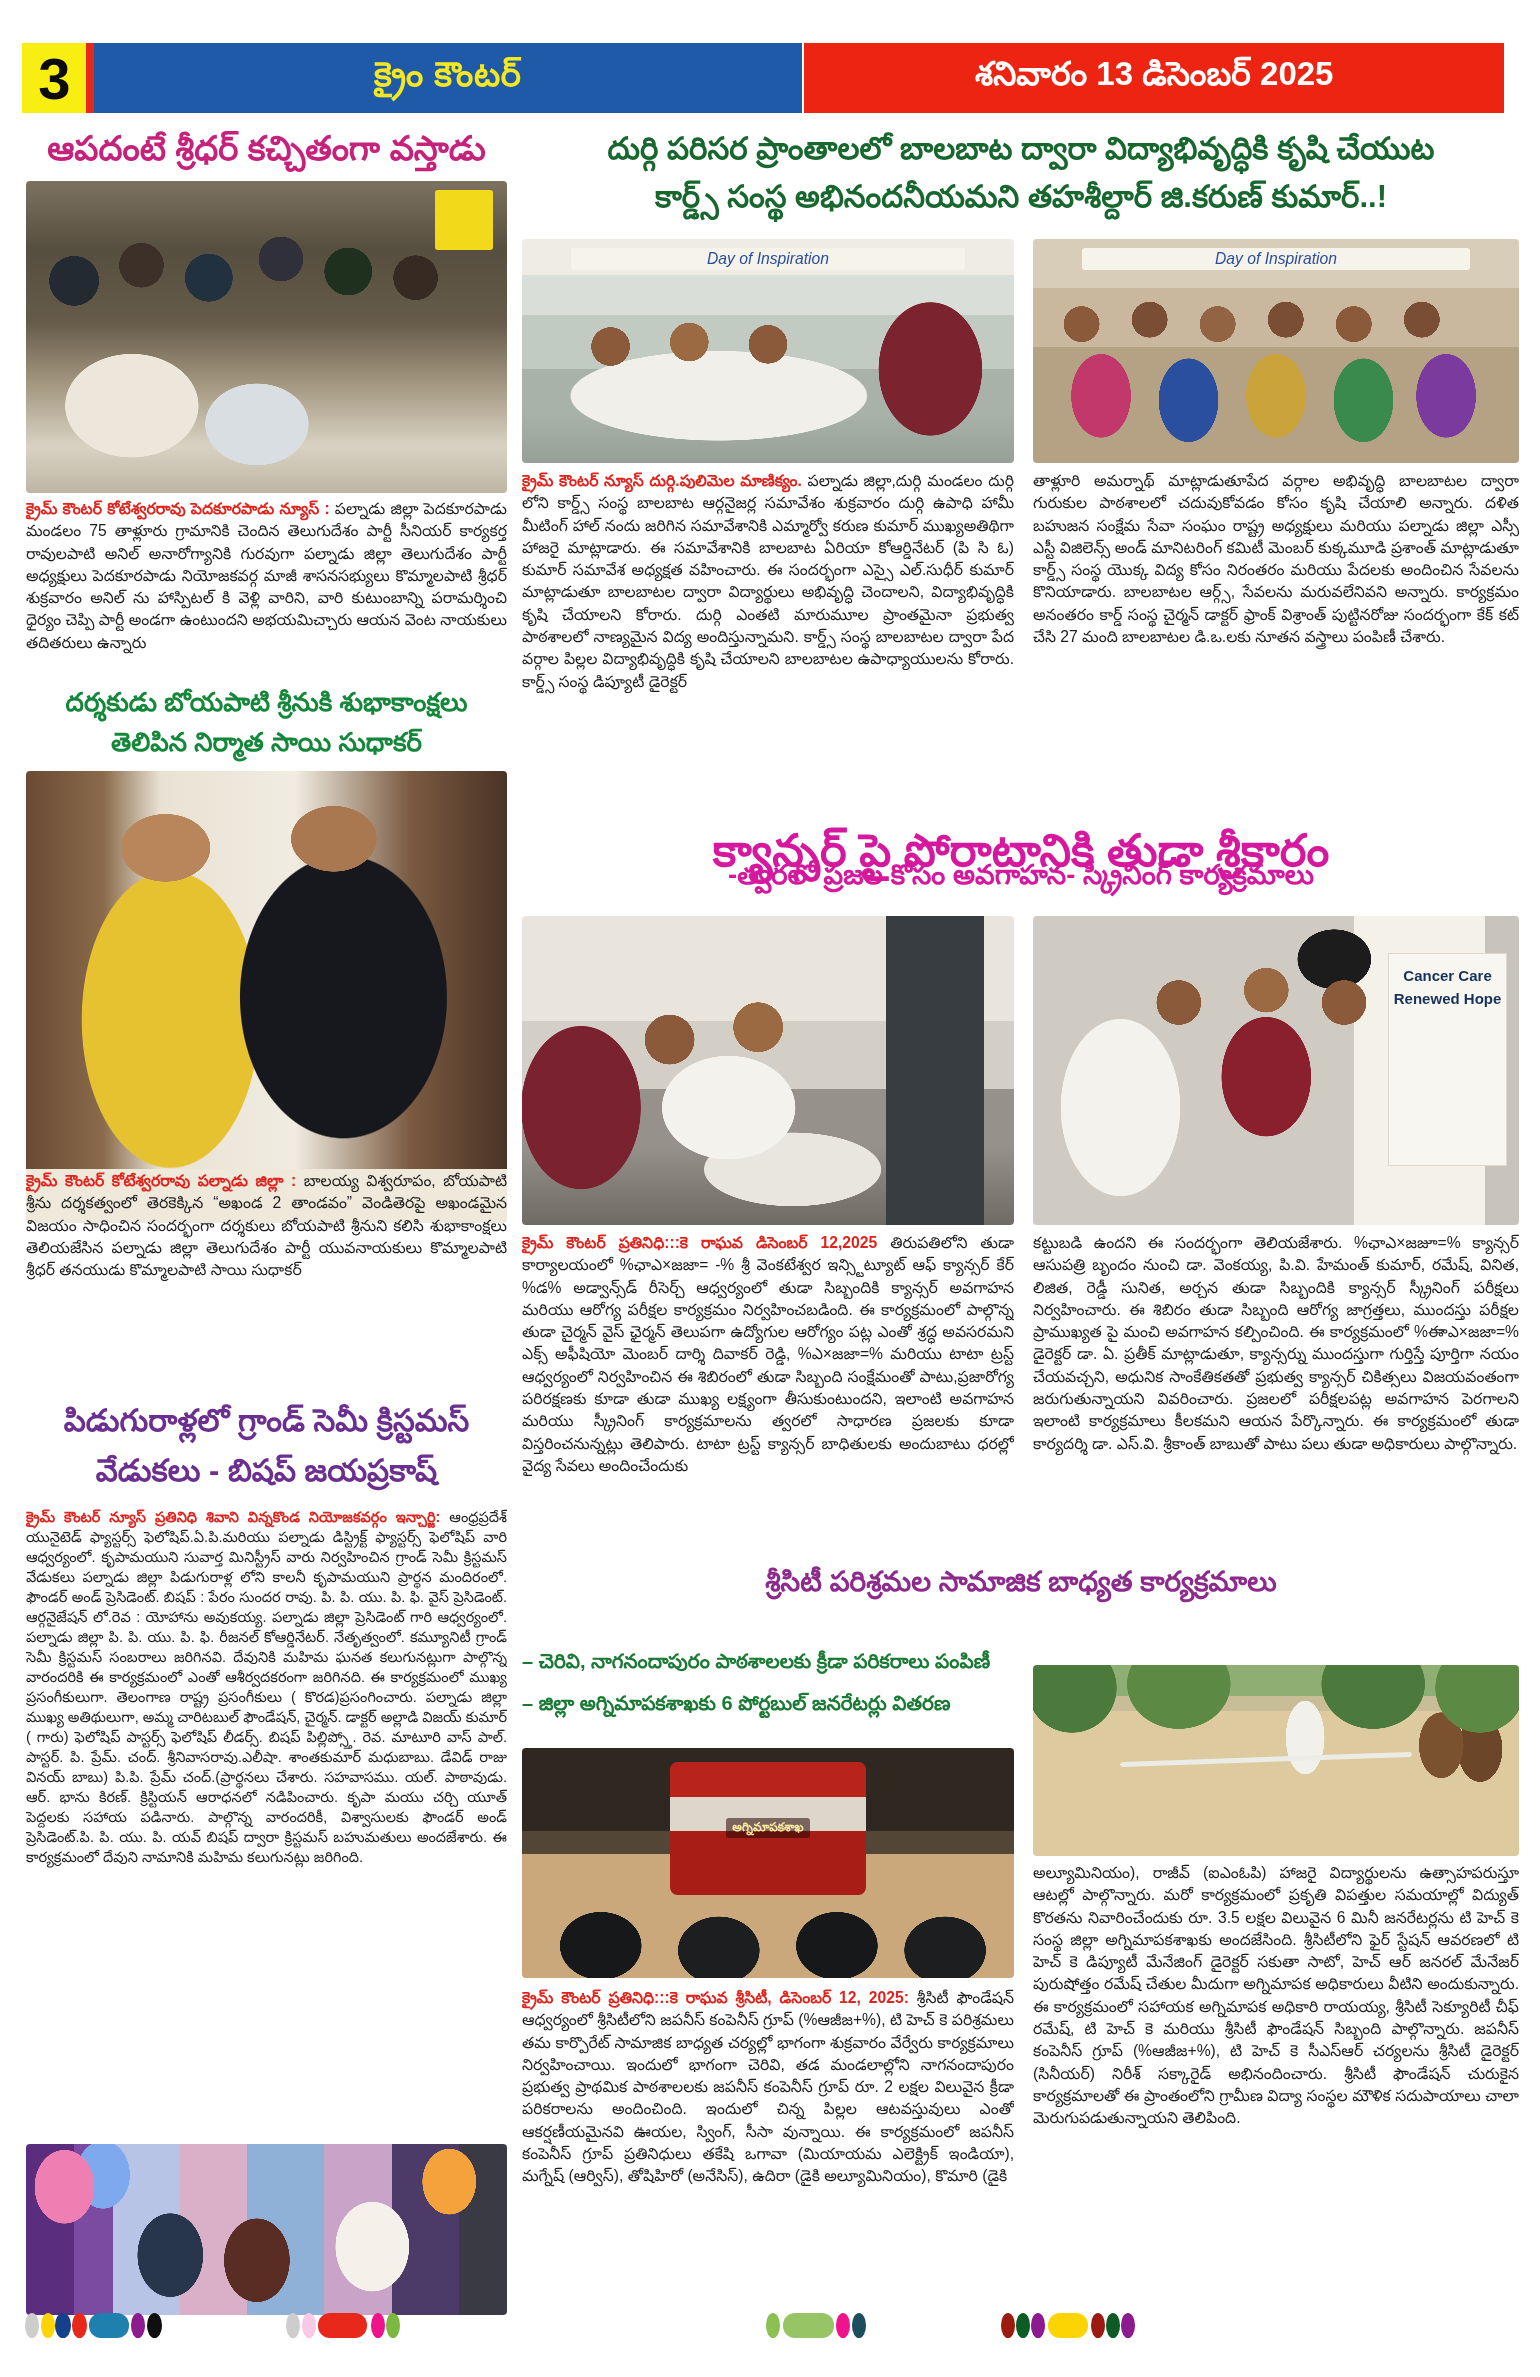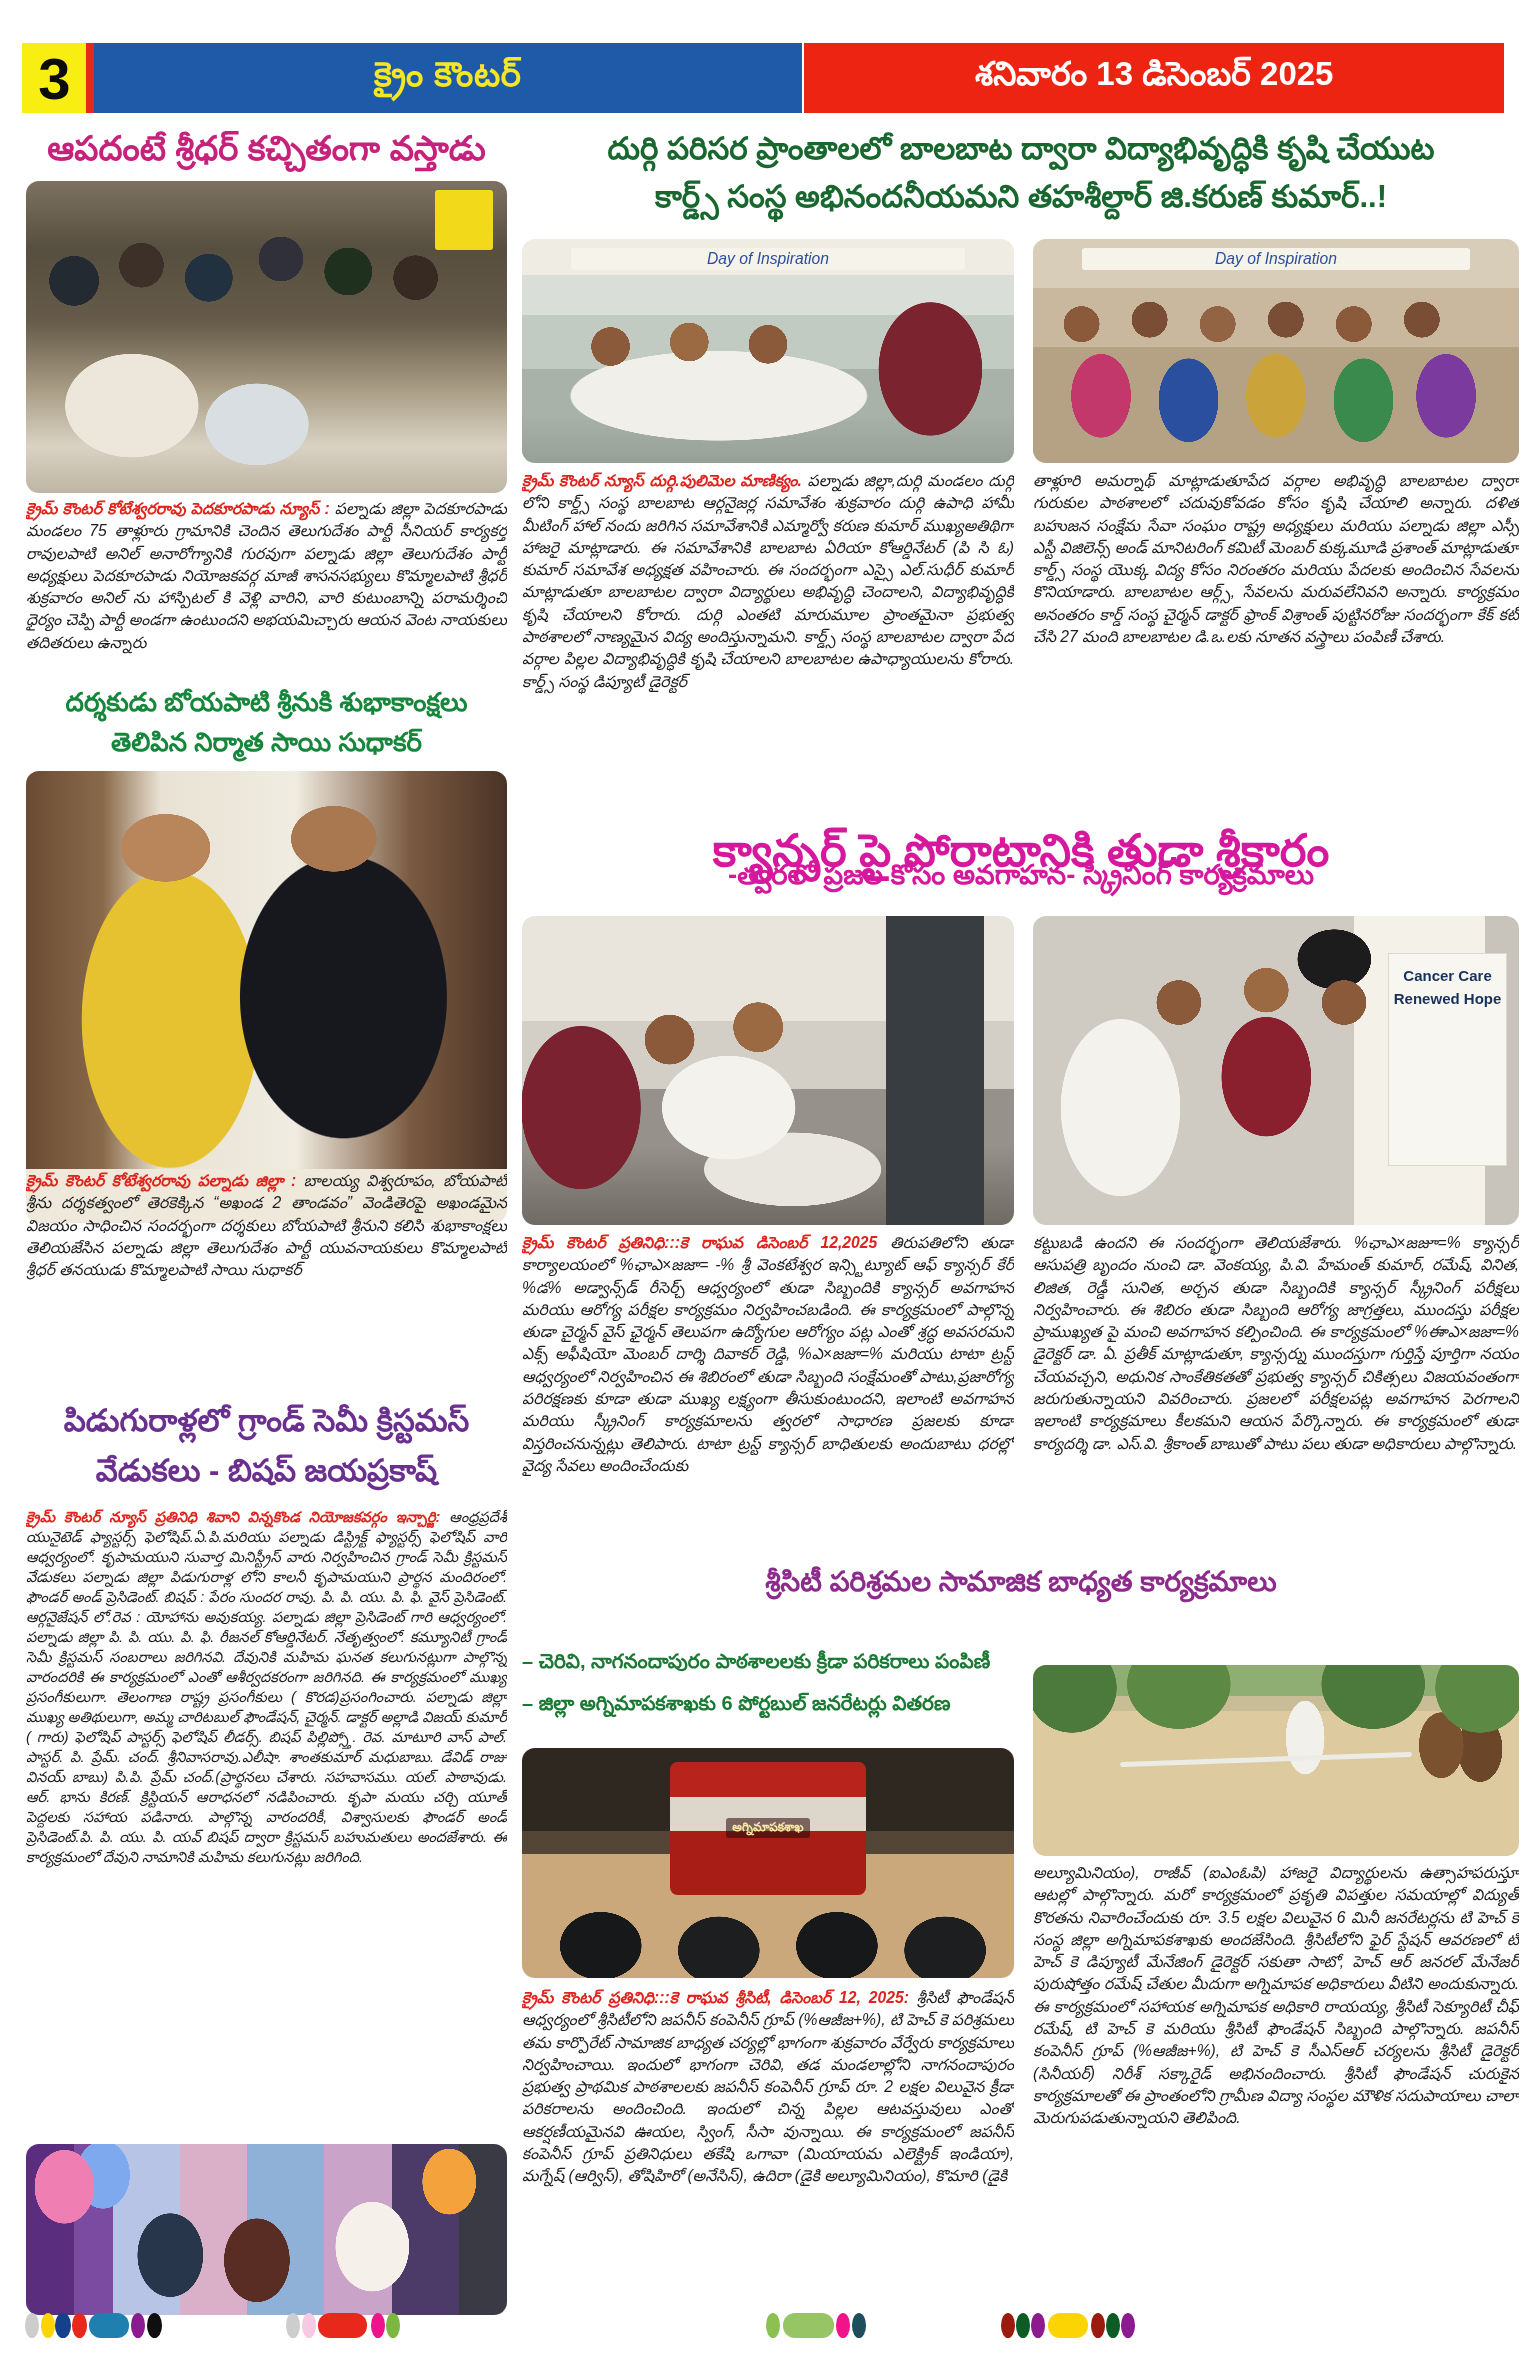--- a/index.html
+++ b/index.html
@@ -22,26 +22,26 @@
   .hl-pink{color:#c6227b;font-size:34px;}
   .hl-green{color:#18672e;font-size:31px;line-height:1.55;}
   .hl-magenta{color:#d5189e;font-size:45px;}
   .sub-magenta{color:#d5189e;font-size:27.6px;font-weight:bold;text-align:center;}
   .hl-purple1{color:#6b2f8f;font-size:31px;line-height:1.6;}
   .hl-purple2{color:#8d2b8d;font-size:28px;}
   .sub-green2{color:#15873a;font-size:26px;font-weight:bold;text-align:center;line-height:1.55;}
   .bullets{color:#1a7a34;font-weight:bold;font-size:20px;line-height:2.1;text-align:left;}
 
   
-  .body{ text-align:justify;color:#1c1c1c;font-size:15.7px;line-height:1.42;margin:0;overflow:hidden;font-style:italic;}
+  .body{ text-align:justify;color:#1c1c1c;font-size:15.7px;line-height:1.42;margin:0;overflow:hidden;}
   .body.small{font-size:14.5px;line-height:1.38;}
   .lead{color:#e0231c;font-weight:bold;}
 
   
-  .photo{position:absolute;overflow:hidden;border-radius:13px;background:#b5a78f;}
+  .photo{position:absolute;overflow:hidden;border-radius:4px;background:#b5a78f;}
   .banner{position:absolute;left:10%;right:10%;top:4%;background:#f6f3ea;color:#2a4fa0;
           font-style:italic;text-align:center;font-size:15.7px;padding:2.2px 0;border-radius:3px;}
   .ph1{background:
     radial-gradient(67px 52px at 22% 72%,#ece7da 0 99%,transparent 100%),
     radial-gradient(52px 41px at 48% 78%,#d9dee3 0 99%,transparent 100%),
     radial-gradient(25px 25px at 10% 32%,#242a31 0 99%,transparent 100%),
     radial-gradient(22.4px 22.4px at 24% 27%,#3c3028 0 99%,transparent 100%),
     radial-gradient(24px 24px at 38% 31%,#223140 0 99%,transparent 100%),
     radial-gradient(22.4px 22.4px at 53% 25%,#30303a 0 99%,transparent 100%),
     radial-gradient(24px 24px at 67% 29%,#20301f 0 99%,transparent 100%),

